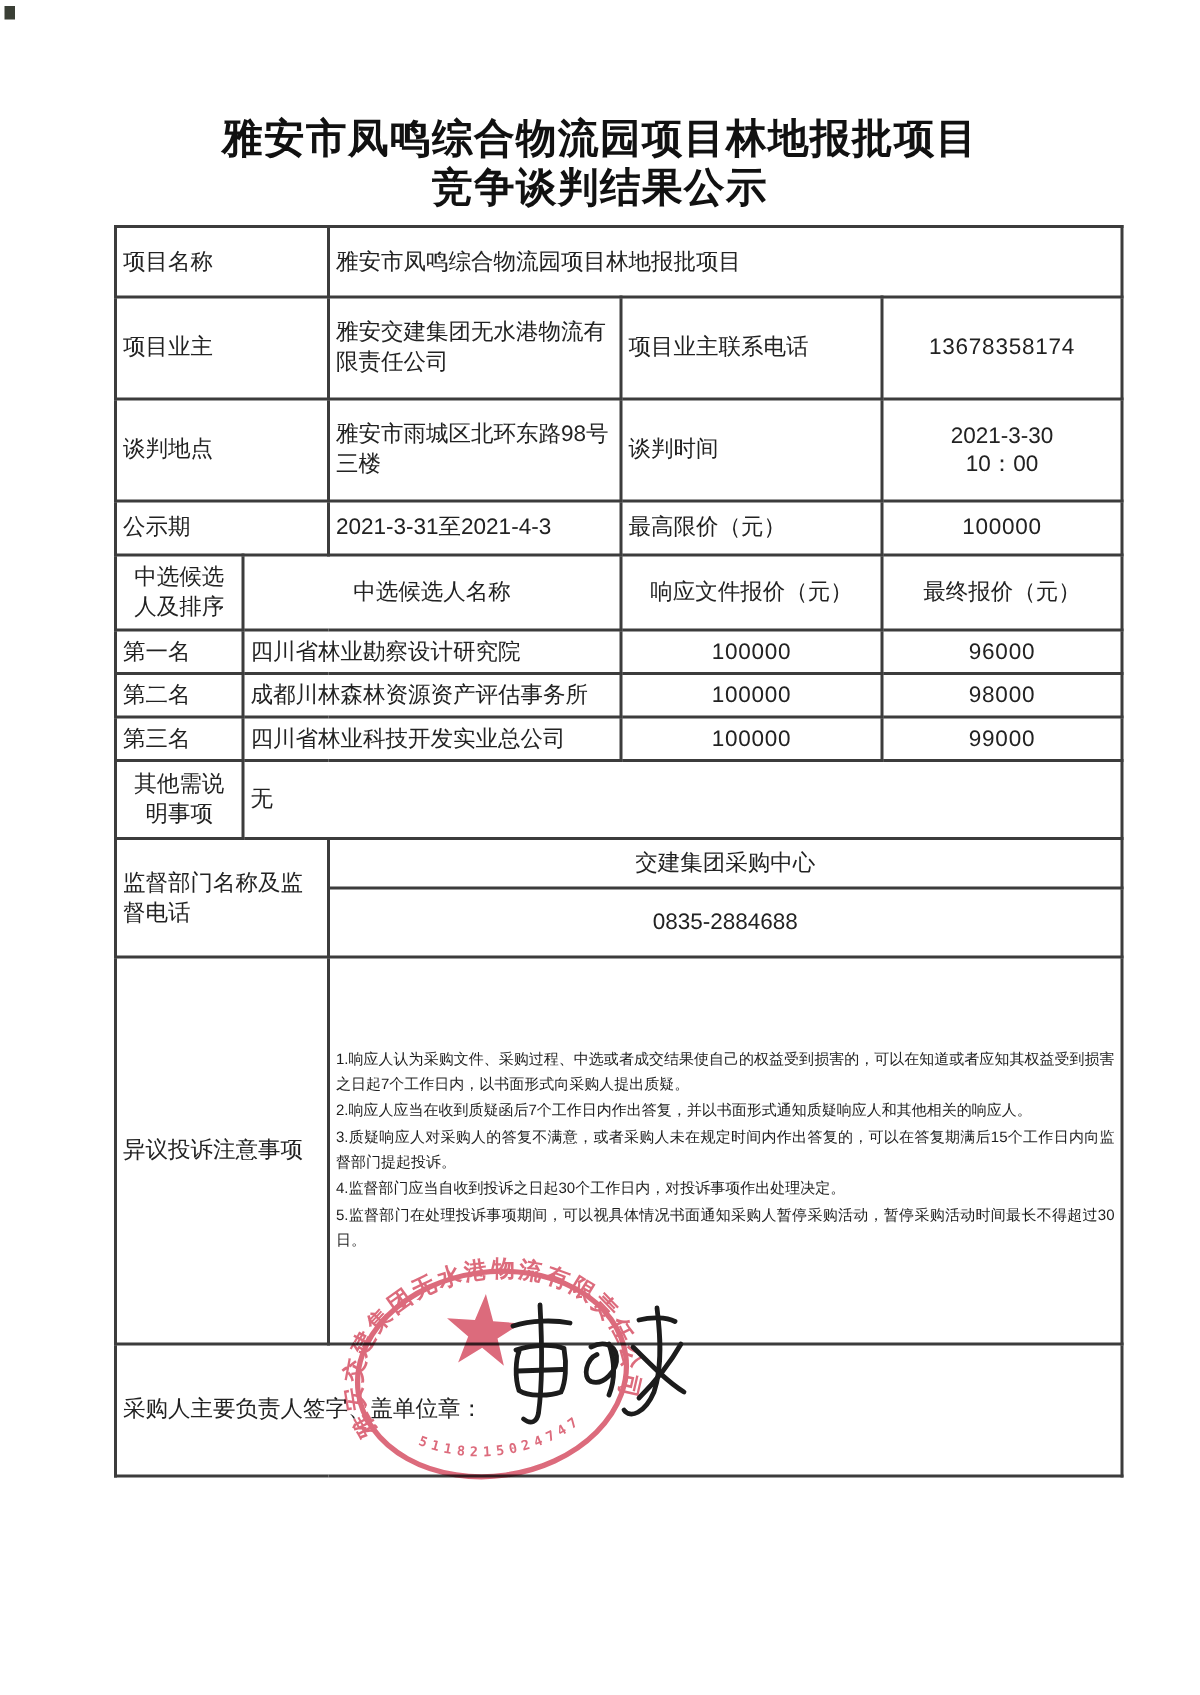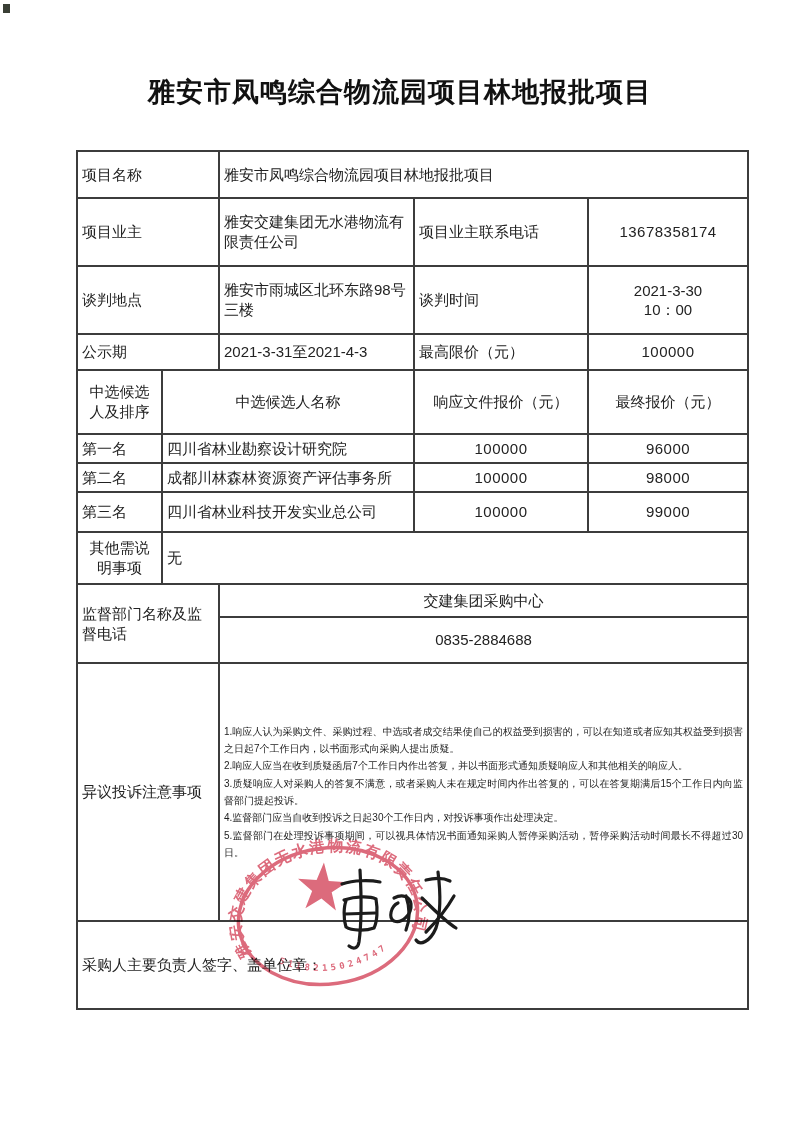--- a/index.html
+++ b/index.html
@@ -35,20 +35,21 @@
   .seal{position:absolute;left:228px;top:836px;mix-blend-mode:multiply;opacity:.88;}
   .signature{position:absolute;left:318px;top:858px;}
 </style>
 </head>
 <body>
 
 <div class="scan-mark"></div>
 
 <div class="doc-title">
   <div>雅安市凤鸣综合物流园项目林地报批项目</div>
+  <div>竞争谈判结果公示</div>
 </div>
 
 <table class="main">
   <colgroup>
     <col style="width:85px">
       <col style="width:57px">
       <col style="width:195px">
     <col style="width:174px">
       <col style="width:160px">
   </colgroup>
@@ -71,39 +72,39 @@
         <div>2021-3-30</div>
         <div>10：00</div>
       </td>
     </tr>
     <tr style="height:36px">
       <td colspan="2" class="lab">公示期</td>
       <td class="left">2021-3-31至2021-4-3</td>
       <td class="left">最高限价（元）</td>
       <td class="num">100000</td>
     </tr>
-    <tr style="height:64px">
+    <tr style="height:50px">
       <td class="center"><span class="wrapspan">中选候选人及排序</span></td>
       <td colspan="2" class="center">中选候选人名称</td>
       <td class="center">响应文件报价（元）</td>
       <td class="center">最终报价（元）</td>
     </tr>
     <tr style="height:29px">
       <td class="lab">第一名</td>
       <td colspan="2" class="left">四川省林业勘察设计研究院</td>
       <td class="num">100000</td>
       <td class="num">96000</td>
     </tr>
     <tr style="height:29px">
       <td class="lab">第二名</td>
       <td colspan="2" class="left">成都川林森林资源资产评估事务所</td>
       <td class="num">100000</td>
       <td class="num">98000</td>
     </tr>
-    <tr style="height:40px">
+    <tr style="height:29px">
       <td class="lab">第三名</td>
       <td colspan="2" class="left">四川省林业科技开发实业总公司</td>
       <td class="num">100000</td>
       <td class="num">99000</td>
     </tr>
     <tr style="height:52px">
       <td class="center"><span class="wrapspan">其他需说明事项</span></td>
       <td colspan="4" class="left">无</td>
     </tr>
     <tr style="height:33px">

